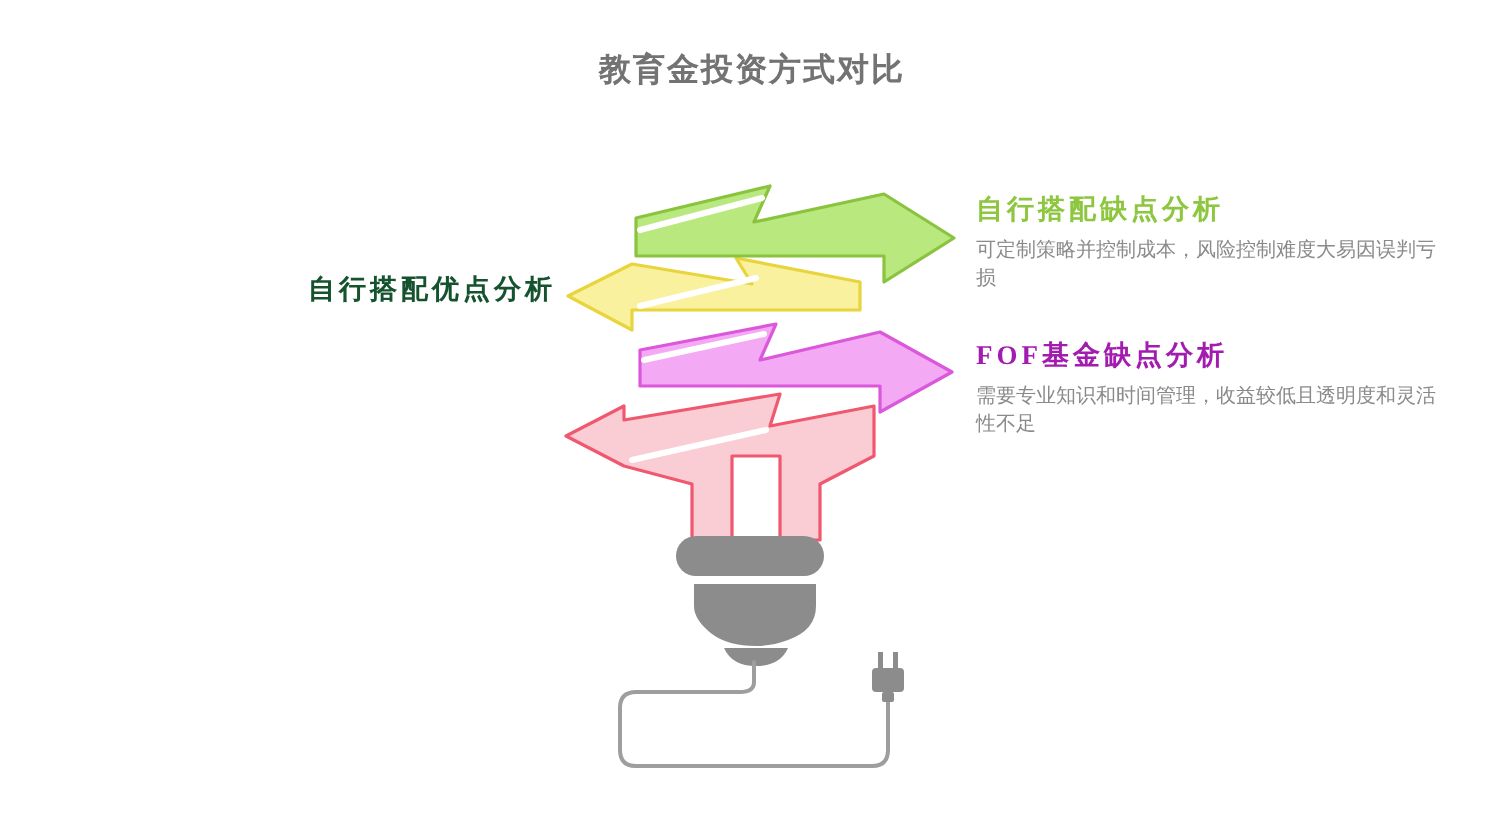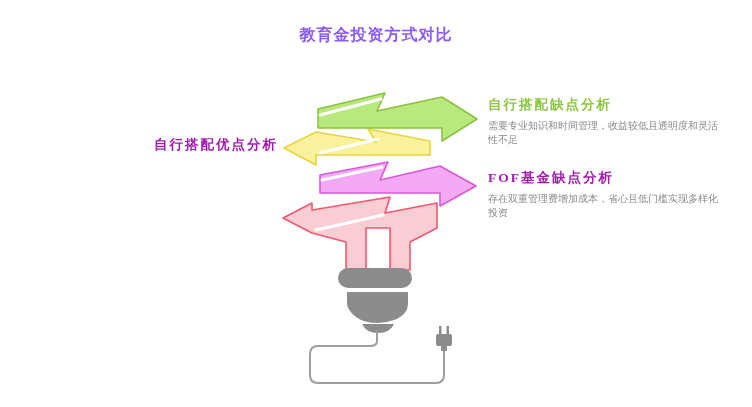--- a/index.html
+++ b/index.html
@@ -1,27 +1,27 @@
 <!DOCTYPE html>
 <html><head>
 <meta charset="utf-8">
 <style>
   html,body{margin:0;padding:0;background:#fff;}
   .canvas{position:relative;width:752px;height:407px;background:#fff;overflow:hidden;
           font-family:"Liberation Sans","DejaVu Sans",sans-serif;}
   .title{position:absolute;top:25px;left:0;width:752px;text-align:center;margin:0;
-         font-size:16px;font-weight:bold;letter-spacing:1px;color:#8b5cf6;}
+         font-size:16px;font-weight:bold;letter-spacing:1px;color:#737373;}
   .illustration{position:absolute;top:0;left:0;}
   .txt{position:absolute;width:236px;}
   .txt .h{font-size:13.5px;font-weight:bold;letter-spacing:2px;line-height:16px;}
   .txt .b{font-size:10px;line-height:14px;color:#8a8a8a;margin-top:6px;letter-spacing:0;}
   .txt.right{text-align:left;font-family:Liberation Serif, serif;}
   .txt.left{text-align:right;}
   .hc0{color:#8dc63f;}
-  .hc1{color:#a21caf;font-family:Liberation Serif, serif;}
+  .hc1{color:#14532d;font-family:Liberation Serif, serif;}
   .hc2{color:#a21caf;}
   .hc3{color:#f4566e;}
   .pos-diy-cons{left:488px;top:97px;}
   .pos-diy-pros{left:42px;top:137px;}
   .pos-fof-cons{left:488px;top:170px;}
   .pos-fof-pros{left:42px;top:210px;}
 </style>
 </head>
 <body>
 
@@ -62,26 +62,26 @@
     <g fill="#8c8c8c">
       <rect x="439" y="326" width="2.5" height="9"></rect>
       <rect x="446.5" y="326" width="2.5" height="9"></rect>
       <rect x="436" y="334" width="16" height="12" rx="2"></rect>
       <rect x="441" y="346" width="6" height="5" rx="1"></rect>
     </g>
   </svg>
 
   <div class="txt right pos-diy-cons">
     <div class="h hc0">自行搭配缺点分析</div>
-    <div class="b">需要专业知识和时间管理，收益较低且透明度和灵活性不足</div>
+    <div class="b">可定制策略并控制成本，风险控制难度大易因误判亏损</div>
   </div>
 
   <div class="txt left pos-diy-pros">
     <div class="h hc1">自行搭配优点分析</div>
   </div>
 
   <div class="txt right pos-fof-cons">
     <div class="h hc2">FOF基金缺点分析</div>
-    <div class="b">存在双重管理费增加成本，省心且低门槛实现多样化投资</div>
+    <div class="b">需要专业知识和时间管理，收益较低且透明度和灵活性不足</div>
   </div>
 
 
 </div>
 
 </body></html>

